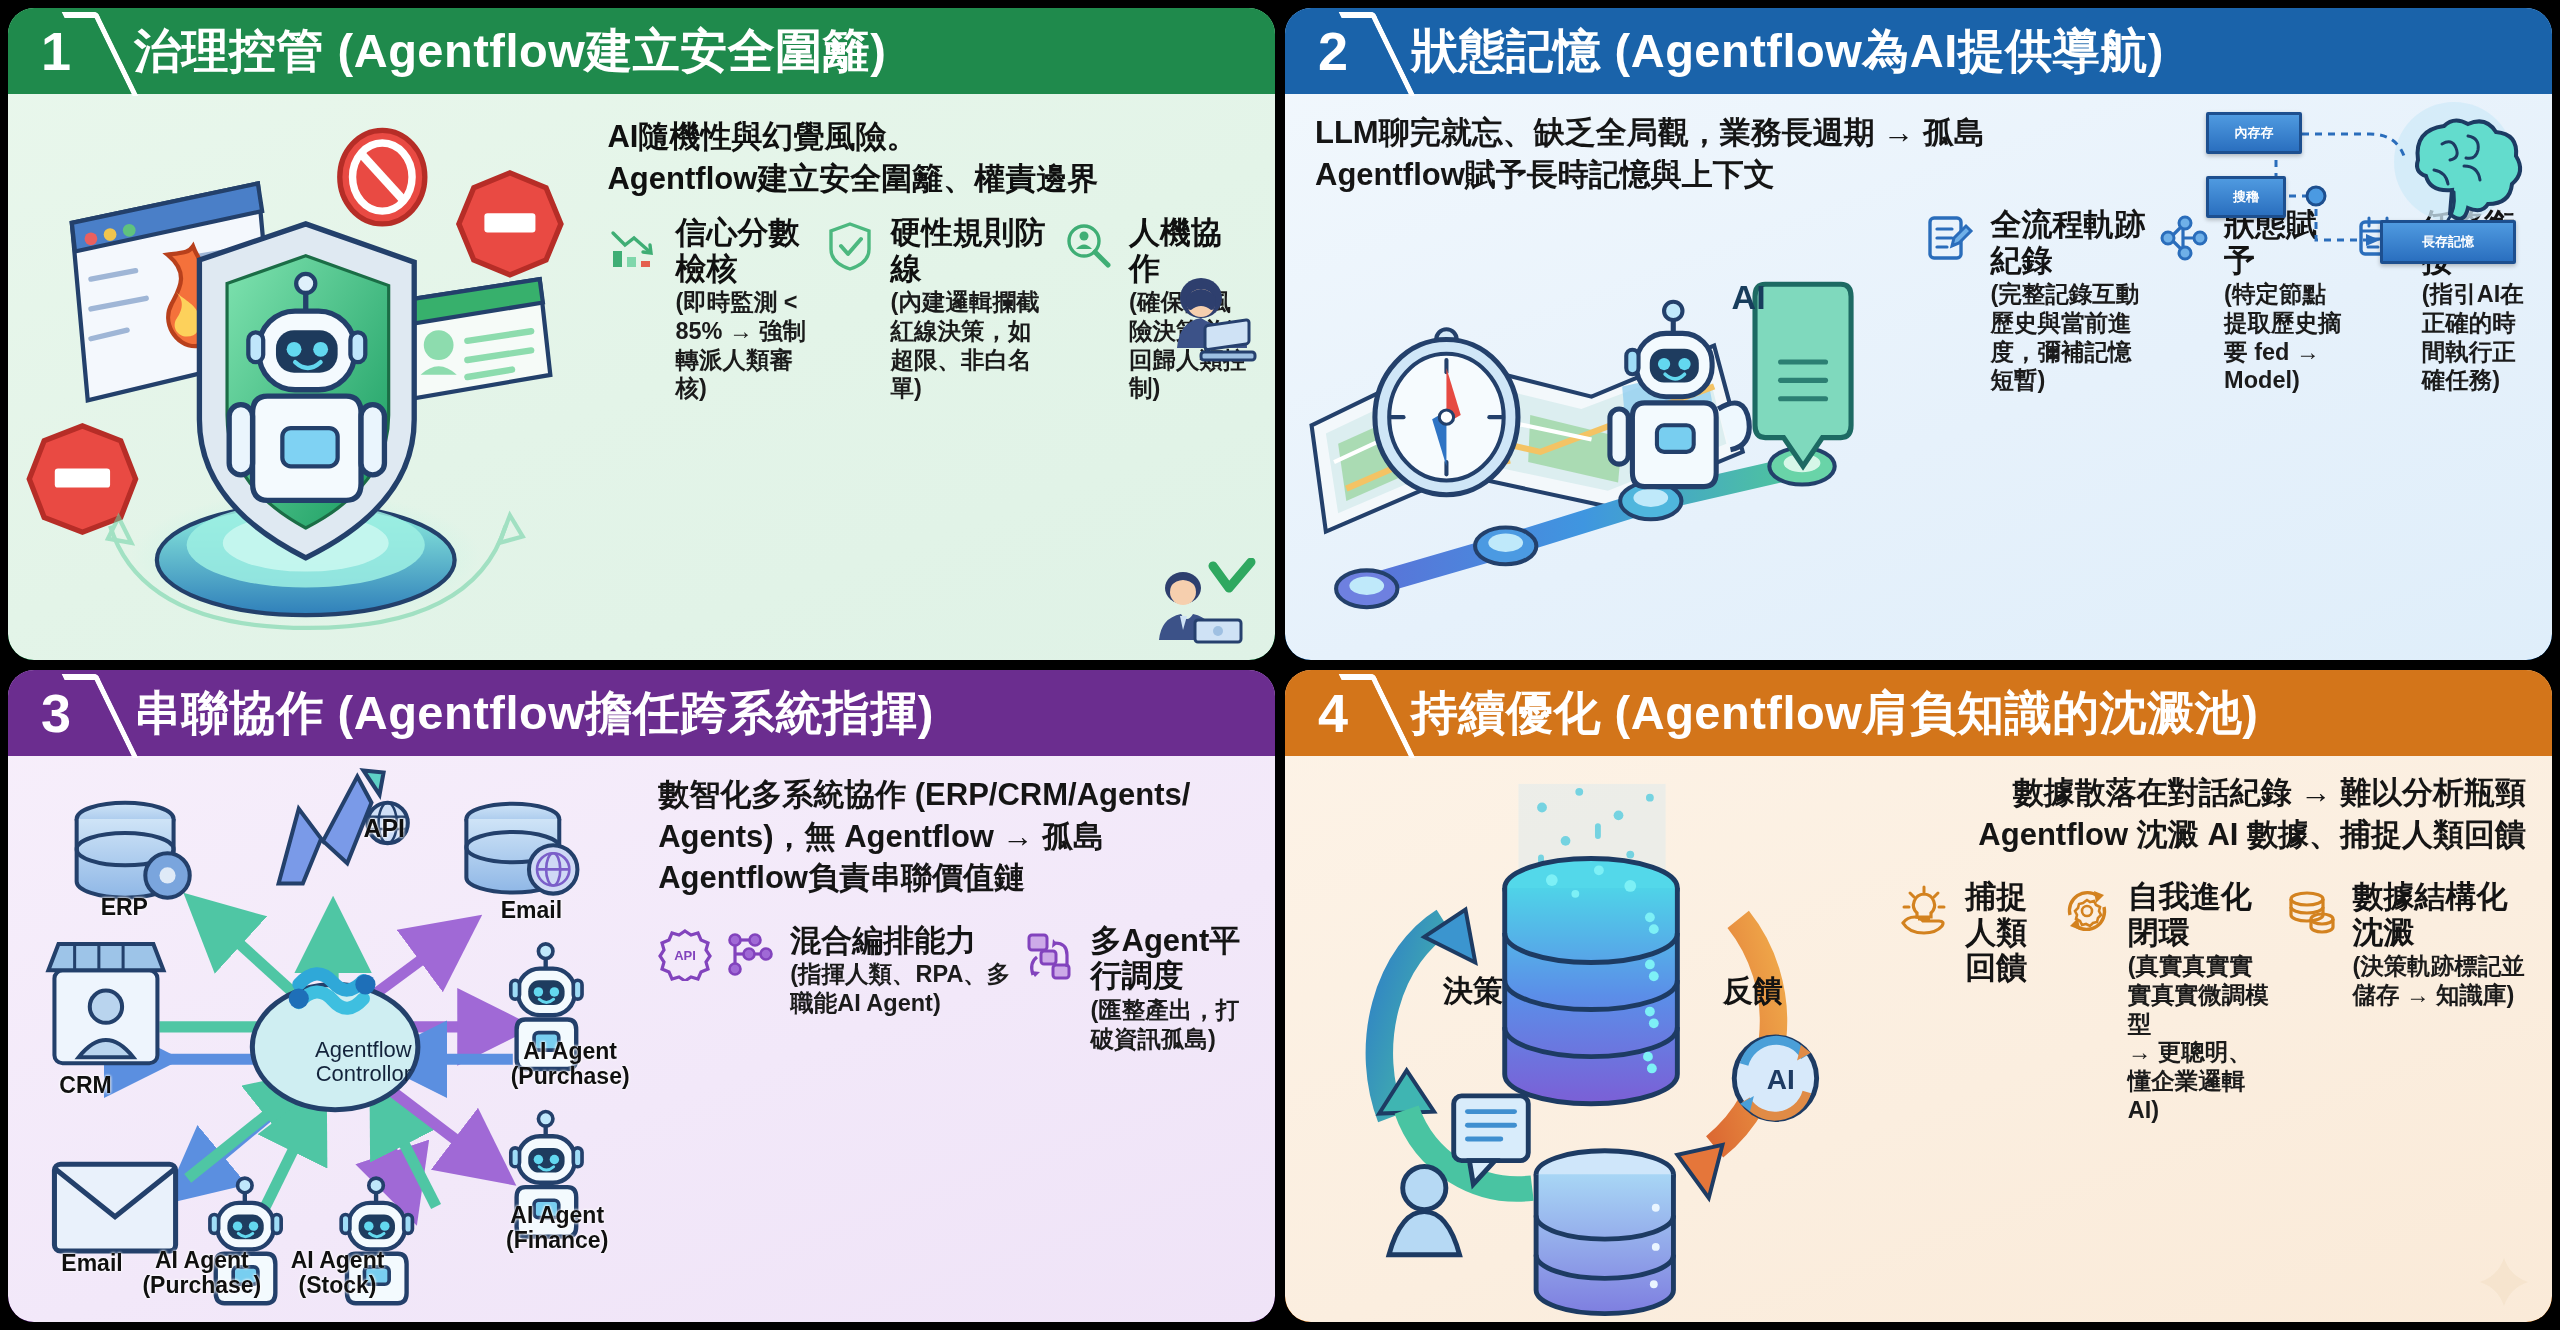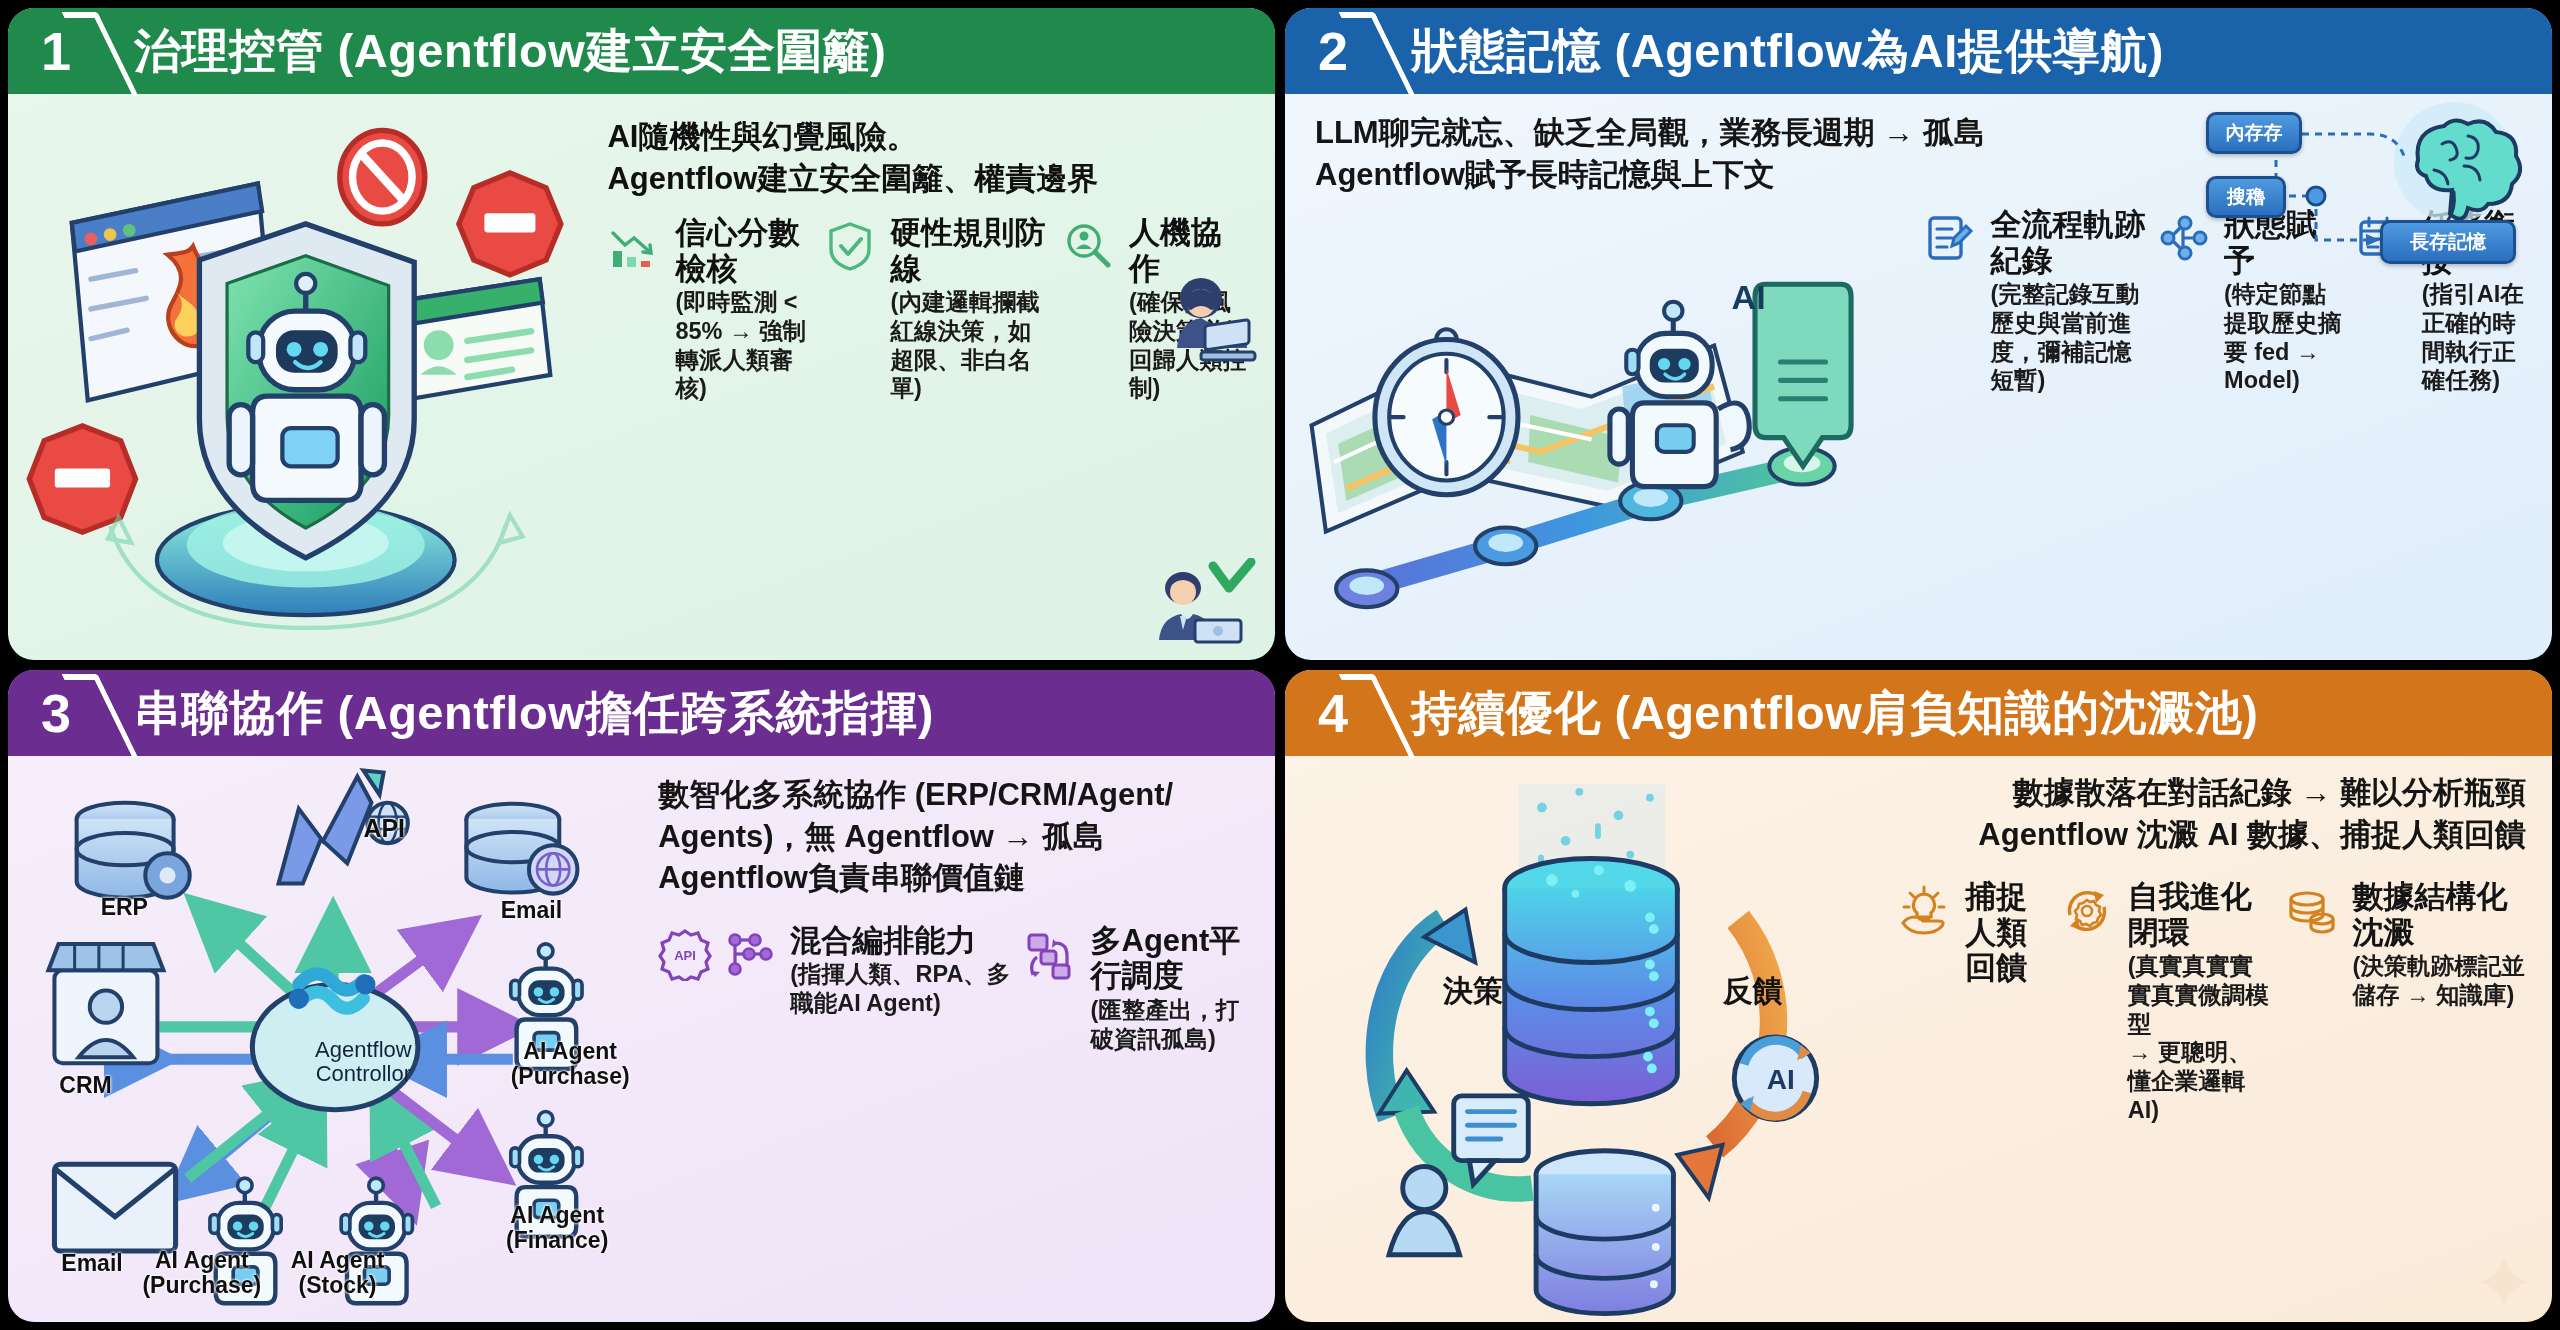--- a/index.html
+++ b/index.html
@@ -126,24 +126,24 @@
 
   .lbl {
     position: absolute;
     font-size: 23px; font-weight: 700; color: #101010;
     text-align: center; line-height: 1.08;
     white-space: pre-line;
     text-shadow: 0 0 3px #fff, 0 0 3px #fff;
   }
   .memchip {
     position: absolute;
-    border-radius: 10px;
+    border-radius: 2px;
     background: linear-gradient(180deg,#4f9ae0,#2a6fbf);
     border: 3px solid #1d4f8f;
-    color: #fff; font-size: 19px; font-weight: 700;
+    color: #fff; font-size: 13px; font-weight: 700;
     display: flex; align-items: center; justify-content: center;
     padding: 3px 10px;
     box-shadow: 0 2px 4px rgba(0,0,0,.25);
   }
   .cyclelbl {
     position: absolute;
     font-size: 30px; font-weight: 700; color: #131313;
   }
   .ctrl-label {
     position: absolute;
@@ -676,21 +676,21 @@
           <div class="lbl" style="left:74%;top:50%;width:26%">AI Agent
 (Purchase)</div>
           <div class="lbl" style="left:72%;top:79%;width:26%">AI Agent
 (Finance)</div>
           <div class="lbl" style="left:17%;top:87%;width:26%">AI Agent
 (Purchase)</div>
           <div class="lbl" style="left:39%;top:87%;width:24%">AI Agent
 (Stock)</div>
         </div>
         <div class="copy" style="padding-top:18px">
-          <div class="lead">數智化多系統協作 (ERP/CRM/Agent/
+          <div class="lead">數智化多系統協作 (ERP/CRM/Agents/
 Agents)，無 Agentflow → 孤島
 Agentflow負責串聯價值鏈</div>
           <div class="bullets" style="margin-top:14px">
             <div class="bullet">
               <span class="bico">
                 <svg viewBox="0 0 54 54">
                     <path d="M27 4 l6 4 l7-2 l3 7 l7 3 l-2 7 l4 6 l-4 6 l2 7 l-7 3 l-3 7 l-7-2 l-6 4 l-6-4 l-7 2 l-3-7 l-7-3 l2-7 l-4-6 l4-6 l-2-7 l7-3 l3-7 l7 2z" fill="none" stroke="#8243bd" stroke-width="3.2"></path>
                   <text x="27" y="33" font-size="13" font-weight="700" fill="#8243bd" text-anchor="middle" font-family="Liberation Sans, sans-serif">API</text>
                   </svg>
               </span>

